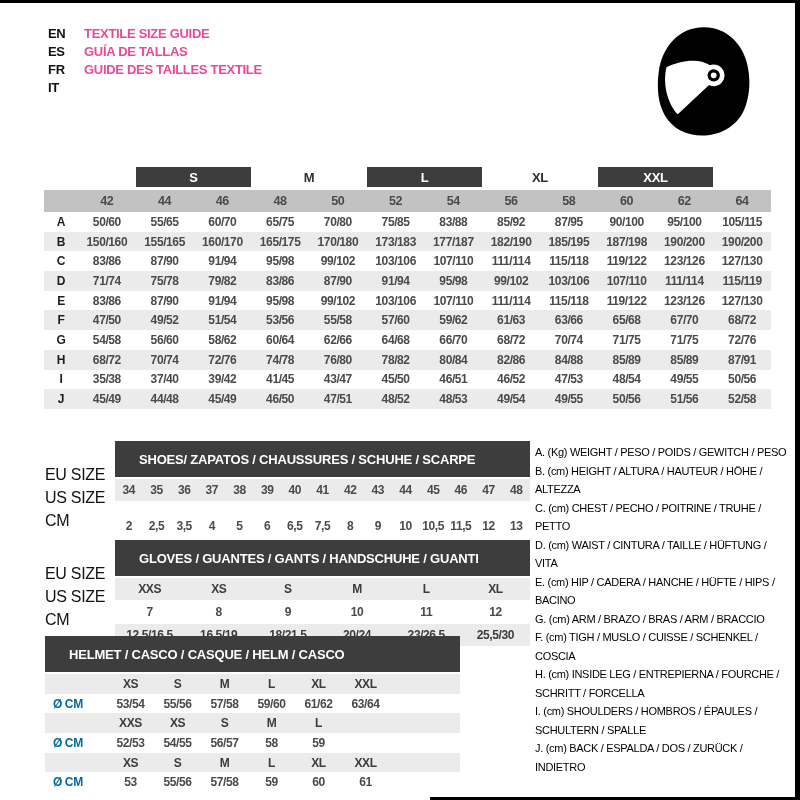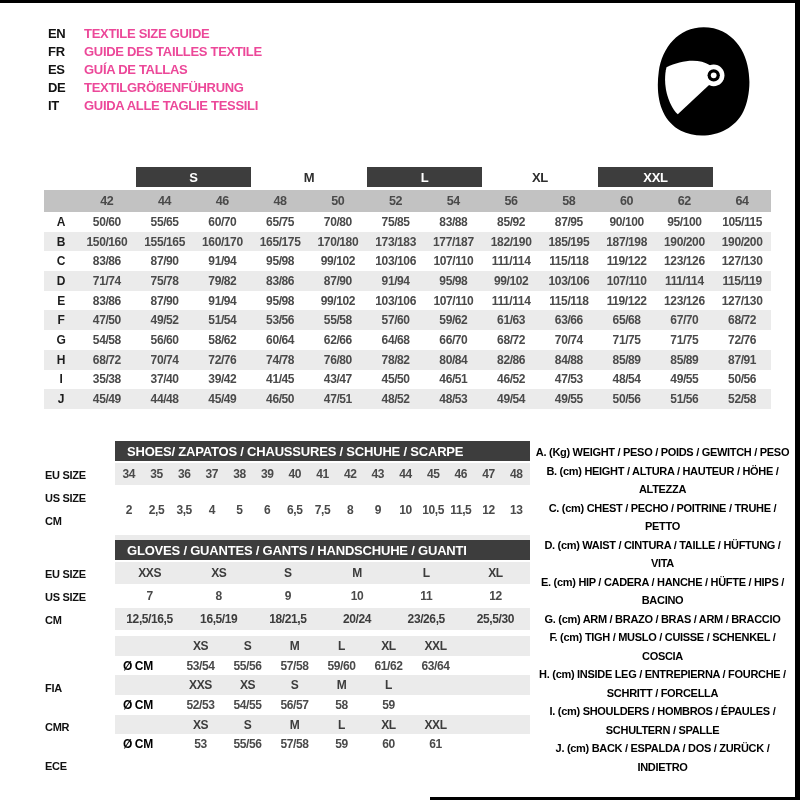--- a/index.html
+++ b/index.html
@@ -31,71 +31,66 @@
   .mrow{height:19.7px;}
   .stripe{background:#ebebeb;}
   .cell{display:flex;align-items:center;justify-content:center;font-size:12px;font-weight:600;
     color:#4a4a4a;letter-spacing:-0.4px;white-space:nowrap;overflow:hidden;}
   .rowlab{color:#1d1d1d;}
 
   
   .section{position:absolute;display:flex;}
   .side-col{width:70px;box-sizing:border-box;}
   .side-pad{padding-top:22px;}
-  .side-label{height:23px;display:flex;align-items:center;font-size:11px;font-weight:700;
+  .side-label{height:23px;display:flex;align-items:center;font-size:16px;font-weight:400;
     color:#111;letter-spacing:-0.3px;white-space:nowrap;}
   .tblock{width:415px;}
-  .tbar{height:20px;background:#3d3d3d;color:#fff;font-size:13px;font-weight:700;
-    display:flex;align-items:center;padding-left:12px;margin-bottom:2px;letter-spacing:-0.2px;white-space:nowrap;}
+  .tbar{height:36px;background:#3d3d3d;color:#fff;font-size:13px;font-weight:700;
+    display:flex;align-items:center;padding-left:24px;margin-bottom:2px;letter-spacing:-0.2px;white-space:nowrap;}
   .srow{display:grid;grid-template-columns:repeat(15,1fr);height:22px;margin-bottom:14px;}
   .grow{display:grid;grid-template-columns:repeat(6,1fr);height:22px;margin-bottom:1px;}
   .srow .cell,.grow .cell{font-size:12px;}
   .grow .cell{font-weight:700;color:#3c3c3c;}
   .grow.data .cell{font-weight:600;color:#4a4a4a;}
 
   
   .hrow{display:grid;grid-template-columns:62px repeat(6,47px) 1fr;height:19.7px;}
   .hrow .cell{font-size:12px;}
   .hrow.stripe .cell{font-weight:700;color:#3c3c3c;}
-  .unit{justify-content:flex-start;padding-left:8px;font-weight:700;color:#000000;}
+  .unit{justify-content:flex-start;padding-left:8px;font-weight:700;color:#0369a1;}
   .side-label.h{height:19.7px;}
 
   
   .legend{position:absolute;left:535px;top:443px;width:255px;}
-  .legend-item{font-size:11px;font-weight:700;color:#000;line-height:18.5px;letter-spacing:-0.3px;text-align:center;}
+  .legend-item{font-size:11px;font-weight:400;color:#000;line-height:18.5px;letter-spacing:-0.3px;}
 </style>
 </head>
 <body>
 
 <div class="stage">
 
   <div class="frame-top"></div>
   <div class="frame-right"></div>
   <div class="frame-bottom"></div>
 
   <div class="lang-block">
       <div class="lang-row">
         <div class="lang-code">EN</div>
         <div class="lang-title">TEXTILE SIZE GUIDE</div>
       </div>
       <div class="lang-row">
+        <div class="lang-code">ES</div>
+        <div class="lang-title">GUÍA DE TALLAS</div>
+      </div>
+      <div class="lang-row">
         <div class="lang-code">FR</div>
         <div class="lang-title">GUIDE DES TAILLES TEXTILE</div>
       </div>
       <div class="lang-row">
-        <div class="lang-code">ES</div>
-        <div class="lang-title">GUÍA DE TALLAS</div>
-      </div>
-      <div class="lang-row">
-        <div class="lang-code">DE</div>
-        <div class="lang-title">TEXTILGRÖßENFÜHRUNG</div>
-      </div>
-      <div class="lang-row">
         <div class="lang-code">IT</div>
-        <div class="lang-title">GUIDA ALLE TAGLIE TESSILI</div>
       </div>
     </div>
 
   <div class="helmet-icon">
     <svg viewBox="0 0 105 115" width="108" height="118">
       <path fill="#000" d="M60 6 C30 0 10 22 6.5 48 C3 74 9 96 28 106 C48 116 78 110 89 87 C100 64 98 16 60 6 Z"></path>
       <path fill="#fff" d="M14 44 C28 37 46 35 56 42 C62 47 62 55 56 61 L25 90 C15 80 10 60 14 44 Z"></path>
       <circle cx="60" cy="52" r="10.5" fill="#fff"></circle>
       <circle cx="60" cy="52" r="6" fill="#000"></circle>
       <circle cx="60" cy="52" r="2.8" fill="#fff"></circle>
@@ -374,29 +369,22 @@
             <div class="cell">18/21,5</div>
             <div class="cell">20/24</div>
             <div class="cell">23/26,5</div>
             <div class="cell">25,5/30</div>
           </div>
         </div>
     </div>
   </div>
 
   <div class="section" style="left:45px;top:636px;">
-    <div class="side-col side-pad">
-        <div class="side-label h"></div>
-        <div class="side-label h">FIA</div>
-        <div class="side-label h"></div>
-        <div class="side-label h">CMR</div>
-        <div class="side-label h"></div>
-        <div class="side-label h">ECE</div>
-      </div>
     <div class="tblock">
+      <div class="tbar">HELMET / CASCO / CASQUE / HELM / CASCO</div>
       <div>
           <div class="hrow stripe">
             <div class="cell unit"></div>
             <div class="cell">XS</div>
             <div class="cell">S</div>
             <div class="cell">M</div>
             <div class="cell">L</div>
             <div class="cell">XL</div>
             <div class="cell">XXL</div>
             <div class="cell"></div>

